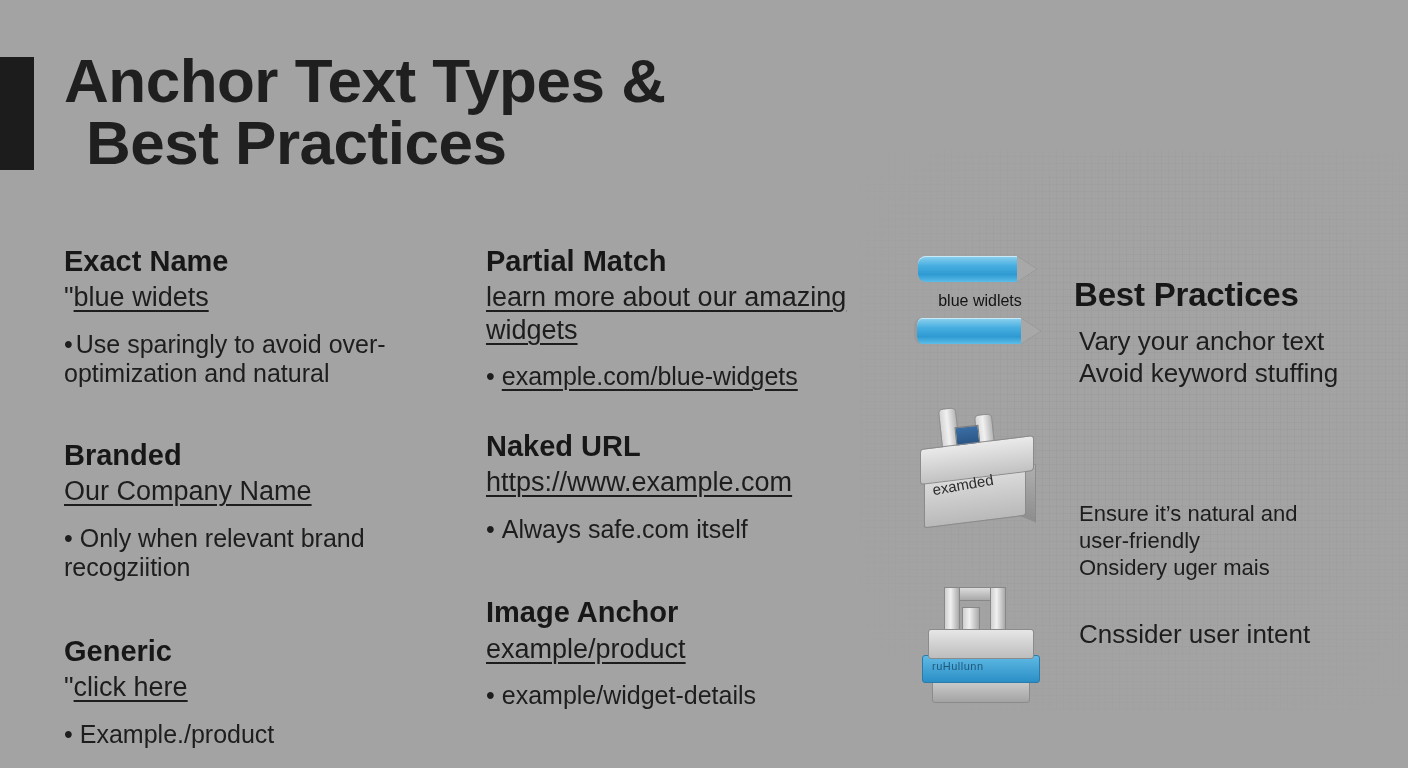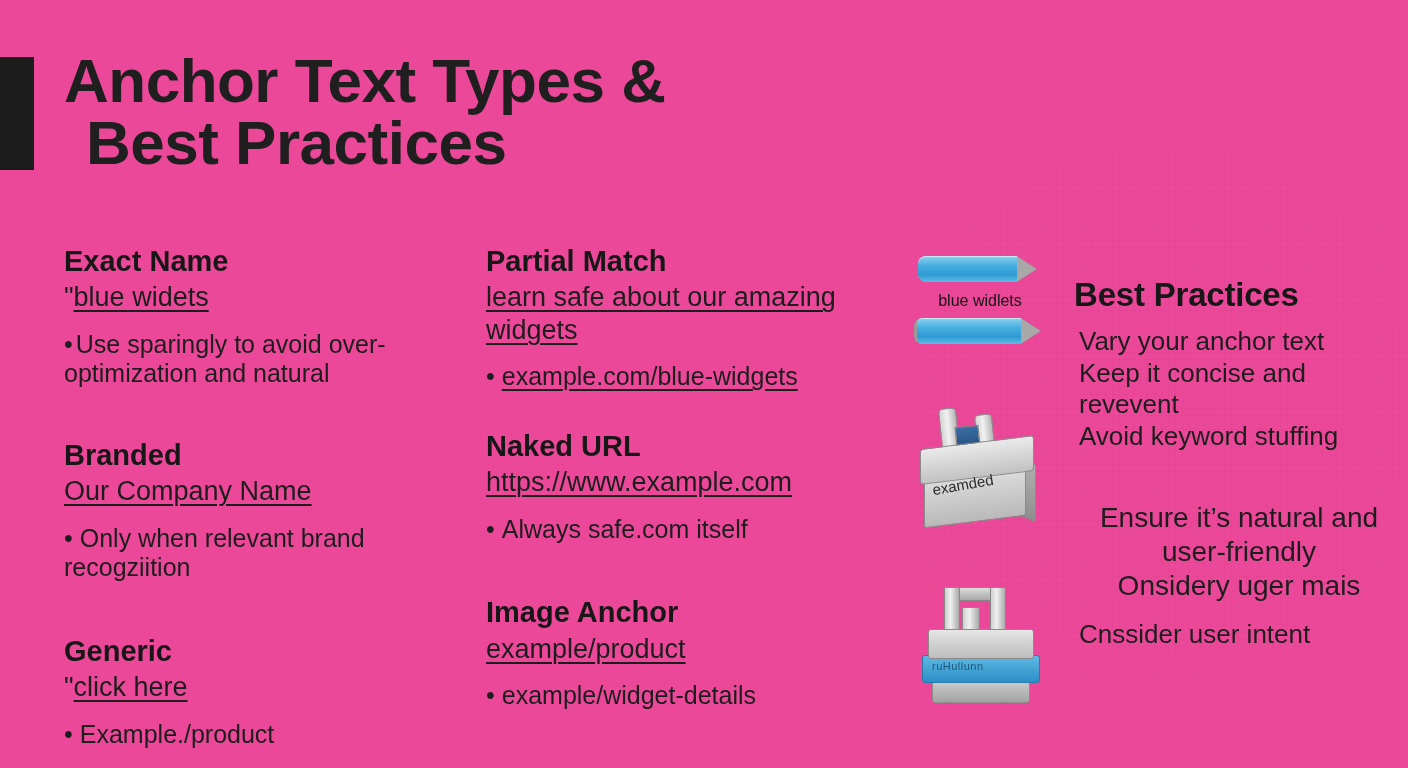--- a/index.html
+++ b/index.html
@@ -4,21 +4,21 @@
 <style>
   html, body {
     margin: 0;
     padding: 0;
     background: #ffffff;
   }
   #slide {
     position: relative;
     width: 1408px;
     height: 768px;
-    background: #ec4899;
+    background: #a3a3a3;
     overflow: hidden;
     font-family: "Liberation Sans", sans-serif;
     color: #1a1a1a;
   }
   
   #texture {
     position: absolute;
     left: 860px;
     top: 150px;
     width: 548px;
@@ -106,24 +106,23 @@
     width: 325px;
     font-size: 26px;
     line-height: 1.22;
     color: #1d1d1d;
   }
   #bp-list-2 {
     position: absolute;
     left: 1079px;
     top: 501px;
     width: 320px;
-    font-size: 28px;
+    font-size: 22px;
     line-height: 1.22;
     color: #1d1d1d;
-    text-align: center;
   }
   #bp-list-3 {
     position: absolute;
     left: 1079px;
     top: 619px;
     width: 320px;
     font-size: 26px;
     line-height: 1.22;
     color: #1d1d1d;
   }
@@ -310,21 +309,21 @@
       <div class="entry-anchor"><span>"</span><span class="u">click here</span></div>
       <div class="entry-note note-wide"><span class="bullet">•</span><span>Example./product</span></div>
     </div>
 
   </div>
 
   <div class="column" id="col-mid">
 
     <div class="entry">
       <div class="entry-head">Partial Match</div>
-      <div class="entry-anchor"><span class="u">learn safe about our amazing widgets</span></div>
+      <div class="entry-anchor"><span class="u">learn more about our amazing widgets</span></div>
       <div class="entry-note note-wide"><span class="bullet">•</span><span class="u">example.com/blue-widgets</span></div>
     </div>
 
     <div class="entry" style="margin-top:27px">
       <div class="entry-head">Naked URL</div>
       <div class="entry-anchor"><span class="u">https://www.example.com</span></div>
       <div class="entry-note note-wide"><span class="bullet">•</span><span>Always safe.com itself</span></div>
     </div>
 
     <div class="entry" style="margin-top:52px">
@@ -365,21 +364,20 @@
     <div id="cb-base"></div>
     <div id="cb-band"></div>
     <div id="cb-band-text">ruHullunn</div>
     <div id="cb-top"></div>
   </div>
 
   <div id="bp-title">Best Practices</div>
 
   <div id="bp-list-1">
     <div>Vary your anchor text</div>
-    <div>Keep it concise and revevent</div>
     <div>Avoid keyword stuffing</div>
   </div>
 
   <div id="bp-list-2">
     <div>Ensure it’s natural and</div>
     <div>user-friendly</div>
     <div>Onsidery uger mais</div>
   </div>
 
   <div id="bp-list-3">

